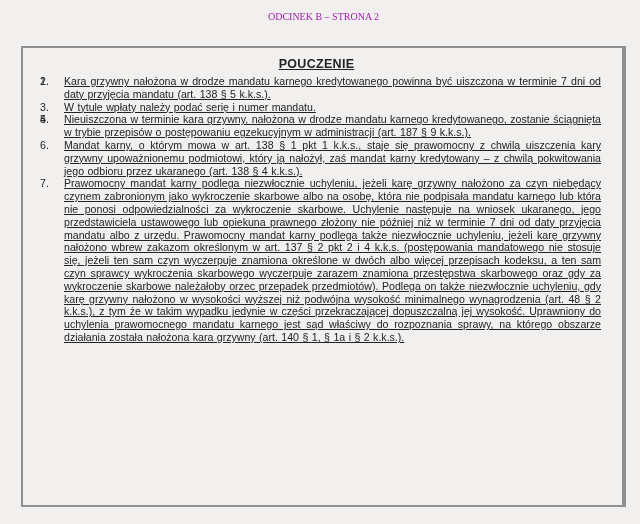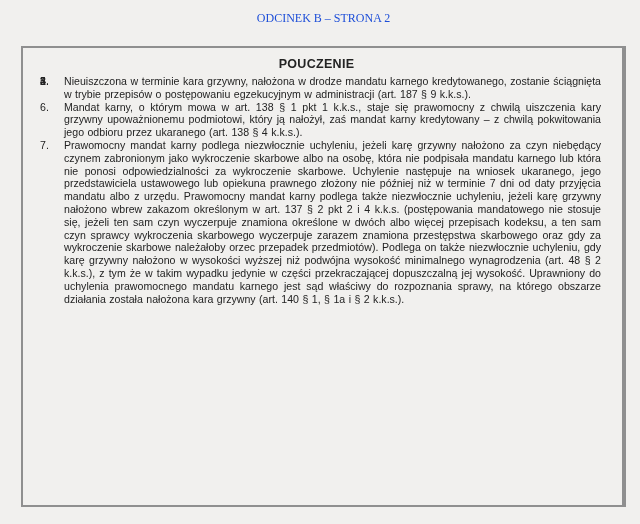--- a/index.html
+++ b/index.html
@@ -10,35 +10,36 @@
     background: var(--paper);
     font-family: "Liberation Sans", sans-serif;
     color: var(--ink);
   }
   .page { position:relative; width:640px; height:524px; overflow:hidden; }
 
   .page-header {
     position:absolute; top:11px; left:21px; width:605px;
     text-align:center;
     font-family:"Liberation Serif", serif;
-    font-size:12px;
-    color:#1d4ed8;
+    font-size:10px;
+    color:#a21caf;
     white-space:nowrap;
   }
 
   .form-table {
     position:absolute; left:21px; top:46px;
     width:605px; height:461px;
     border:2px solid var(--border);
     display:flex;
   }
   .cell-main {
     width:624px;
     border-right:2px solid var(--border);
     padding:9px 12px 0 0;
+    text-decoration:underline;
   }
   .cell-side { flex:1; }
 
   .notice-title {
     text-align:center;
     font-weight:bold;
     font-size:12.5px;
     letter-spacing:0.3px;
     margin:0 0 4px 0;
   }
@@ -65,23 +66,25 @@
 
     <div class="cell-main">
       <div class="notice-title">POUCZENIE</div>
 
       <ol class="notice-list">
           <li class="notice-item">
           <span class="item-num">1.</span>
         </li>
           <li class="notice-item">
           <span class="item-num">2.</span>
+          <span class="item-text">Kara grzywny nałożona w drodze mandatu karnego kredytowanego powinna być uiszczona w terminie 7 dni od daty przyjęcia mandatu (art. 138 § 5 k.k.s.).</span>
         </li>
           <li class="notice-item">
           <span class="item-num">3.</span>
+          <span class="item-text">W tytule wpłaty należy podać serię i numer mandatu.</span>
         </li>
           <li class="notice-item">
           <span class="item-num">4.</span>
         </li>
           <li class="notice-item">
           <span class="item-num">5.</span>
           <span class="item-text">Nieuiszczona w terminie kara grzywny, nałożona w drodze mandatu karnego kredytowanego, zostanie ściągnięta w trybie przepisów o postępowaniu egzekucyjnym w administracji (art. 187 § 9 k.k.s.).</span>
         </li>
           <li class="notice-item">
           <span class="item-num">6.</span>

